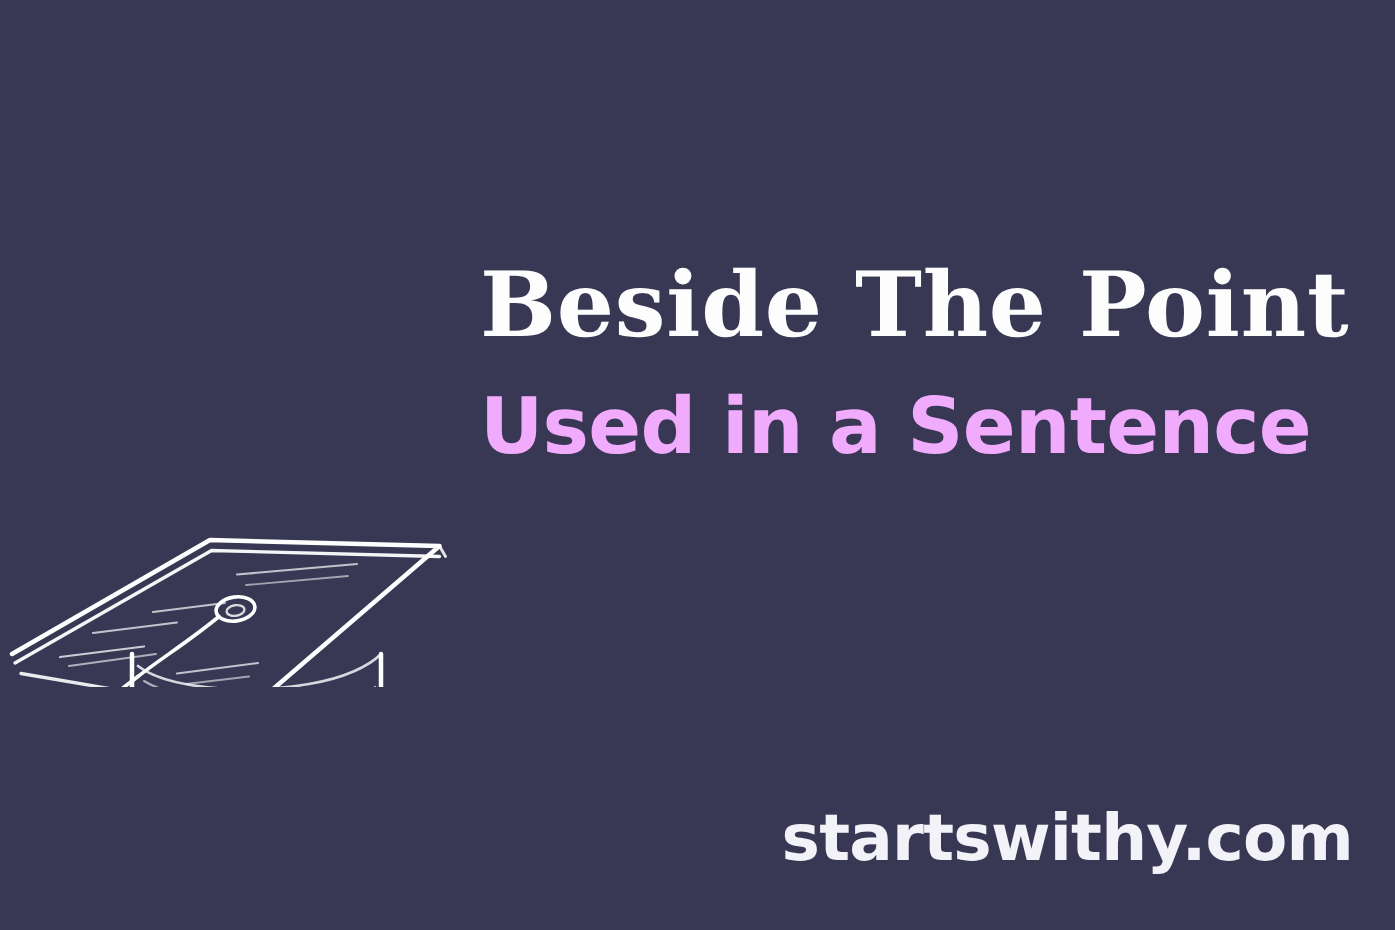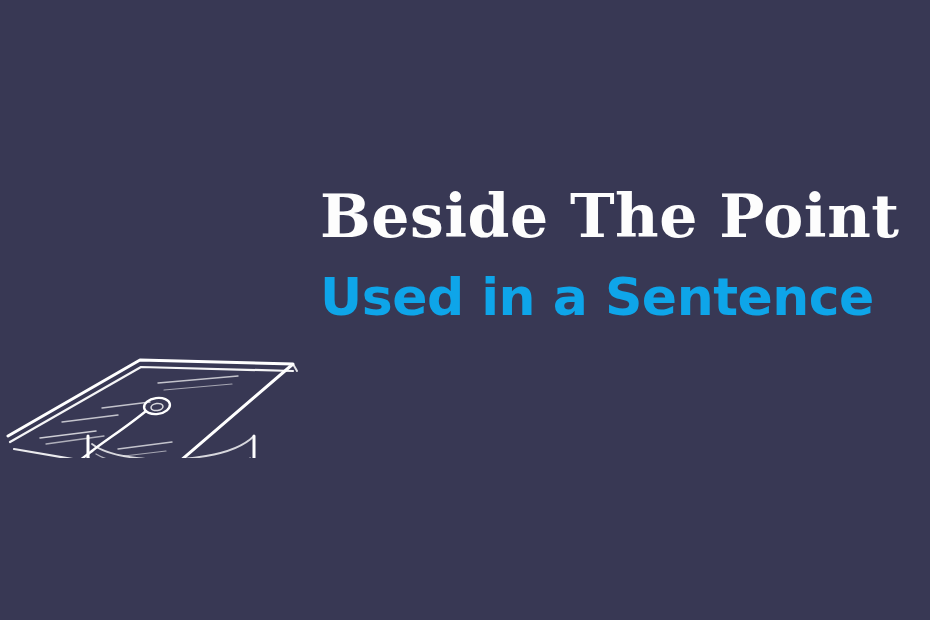--- a/index.html
+++ b/index.html
@@ -32,42 +32,42 @@
   #cap-illustration svg {
     display: block;
     width: 300px;
     height: 290px;
   }
 
   
   #text-block {
     position: absolute;
     left: 320px;
-    top: 186px;
+    top: 174px;
     width: 600px;
   }
 
   #page-title {
     font-family: "DejaVu Serif", "Liberation Serif", serif;
     font-weight: 700;
     font-size: 60px;
     line-height: 1.0;
     letter-spacing: 0.5px;
     color: #FDFDFD;
     margin: 0;
     white-space: nowrap;
   }
 
   #page-subtitle {
     font-family: "DejaVu Sans", "Liberation Sans", sans-serif;
     font-weight: 700;
     font-size: 52px;
     line-height: 1.05;
     letter-spacing: -0.5px;
-    color: #0ea5e9;
+    color: #f0abfc;
     margin: 24px 0 0 0;
     white-space: nowrap;
   }
 
   #page-tagline {
     font-family: "DejaVu Sans", "Liberation Sans", sans-serif;
     font-weight: 700;
     font-size: 16px;
     line-height: 1.2;
     letter-spacing: 0.1px;
@@ -146,14 +146,15 @@
       <path d="M22 342 C12 368, 8 398, 12 424" stroke-width="1.4" opacity="0.8"></path>
       <path d="M70 333 C72 358, 75 388, 80 412" stroke-width="1.4" opacity="0.8"></path>
     </svg>
   </div>
 
   <div id="text-block">
     <div id="page-title">Beside The Point</div>
     <div id="page-subtitle">Used in a Sentence</div>
   </div>
 
+  <div id="brand-name">startswithy.com</div>
 
 </div>
 
 </body></html>

